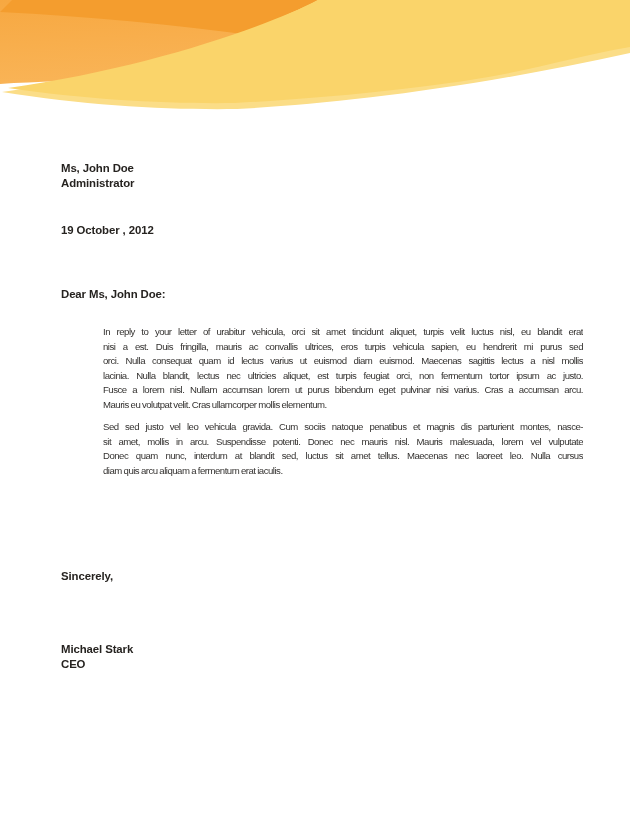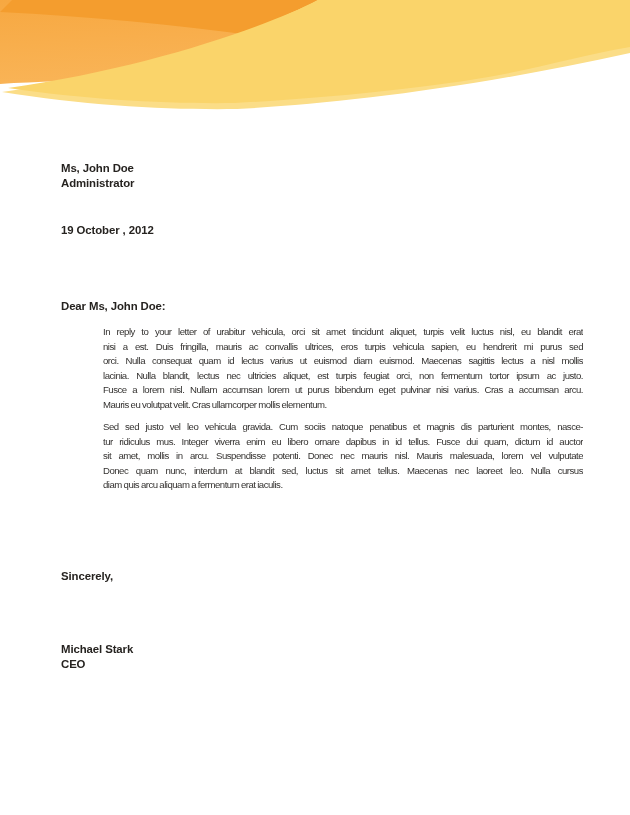--- a/index.html
+++ b/index.html
@@ -37,21 +37,21 @@
 
   .heading-text {
     font-size: 11.4px;
     font-weight: 600;
     line-height: 14.5px;
     color: #262320;
     letter-spacing: -0.1px;
   }
   .recipient { top: 161px; }
   .date-line { top: 223px; }
-  .salutation { top: 287px; margin-top: 12px; }
+  .salutation { top: 287px; }
   .para-1 { top: 325px; }
   .para-2 { top: 420px; }
   .closing { top: 569px; }
   .signature { top: 642px; }
 
   .body-line {
     height: 14.55px;
     line-height: 14.55px;
     font-size: 9.6px;
     font-weight: 400;
@@ -101,21 +101,20 @@
       <div class="body-line">In reply to your letter of urabitur vehicula, orci sit amet tincidunt aliquet, turpis velit luctus nisl, eu blandit erat</div>
       <div class="body-line">nisi a est. Duis fringilla, mauris ac convallis ultrices, eros turpis vehicula sapien, eu hendrerit mi purus sed</div>
       <div class="body-line">orci. Nulla consequat quam id lectus varius ut euismod diam euismod. Maecenas sagittis lectus a nisl mollis</div>
       <div class="body-line">lacinia. Nulla blandit, lectus nec ultricies aliquet, est turpis feugiat orci, non fermentum tortor ipsum ac justo.</div>
       <div class="body-line">Fusce a lorem nisl. Nullam accumsan lorem ut purus bibendum eget pulvinar nisi varius. Cras a accumsan arcu.</div>
       <div class="body-line last-line">Mauris eu volutpat velit. Cras ullamcorper mollis elementum.</div>
     </div>
 
     <div class="block para-2">
       <div class="body-line">Sed sed justo vel leo vehicula gravida. Cum sociis natoque penatibus et magnis dis parturient montes, nasce-</div>
-      <div class="body-line">tur ridiculus mus. Integer viverra enim eu libero ornare dapibus in id tellus. Fusce dui quam, dictum id auctor</div>
       <div class="body-line">sit amet, mollis in arcu. Suspendisse potenti. Donec nec mauris nisl. Mauris malesuada, lorem vel vulputate</div>
       <div class="body-line">Donec quam nunc, interdum at blandit sed, luctus sit amet tellus. Maecenas nec laoreet leo. Nulla cursus</div>
       <div class="body-line last-line">diam quis arcu aliquam a fermentum erat iaculis.</div>
     </div>
 
     <div class="block closing heading-text">Sincerely,</div>
 
     <div class="block signature heading-text">
       <div>Michael Stark</div>
       <div>CEO</div>

